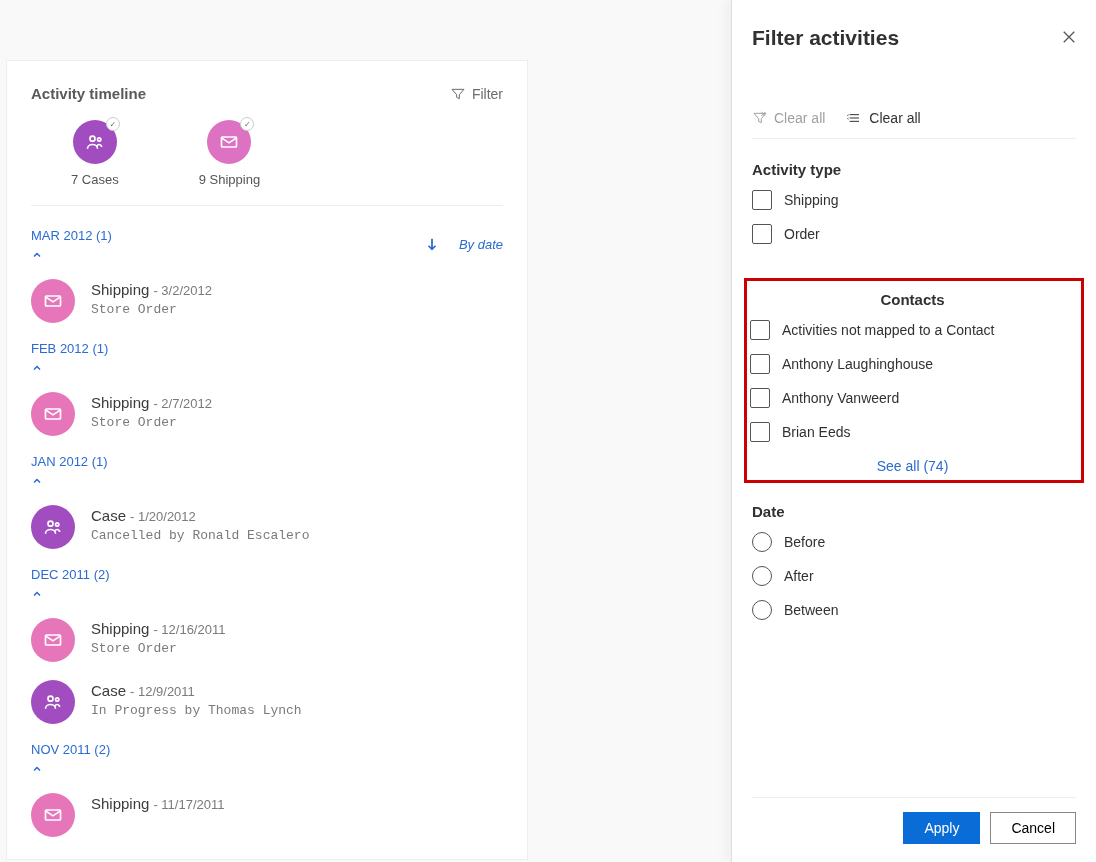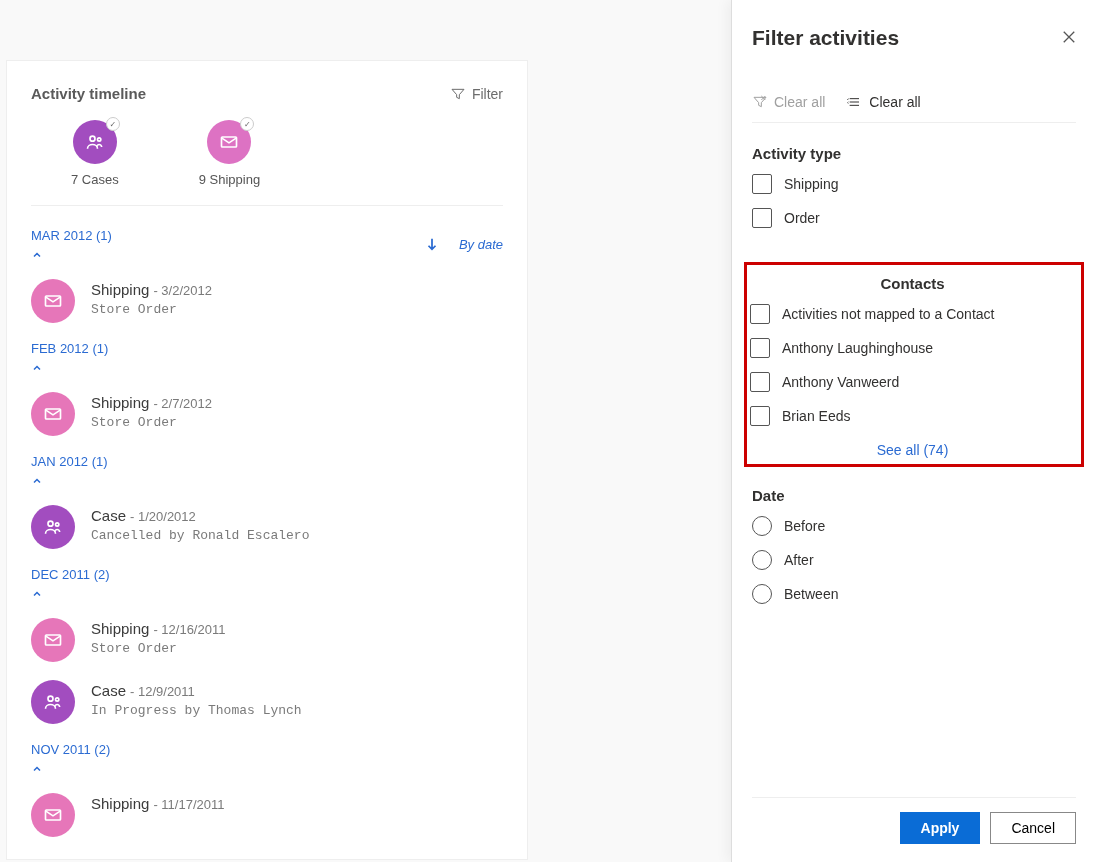--- a/index.html
+++ b/index.html
@@ -33,26 +33,26 @@
   .act-icon.purple { background: #a24dbf; }
   .act-icon svg { width: 20px; height: 20px; stroke: #fff; fill: none; stroke-width: 2; }
   .act-text { padding-top: 2px; }
   .act-title-row { display: flex; align-items: baseline; gap: 4px; margin-bottom: 4px; }
   .act-title { font-size: 15px; color: #3b3b3b; }
   .act-date { font-size: 13px; color: #7a7a7a; }
   .act-sub { font-size: 13px; color: #7a7a7a; font-family: Liberation Mono, monospace; }
 
   
   .right-panel { position: absolute; right: 0; top: 0; width: 365px; height: 862px; background: #fff; border-left: 1px solid #ddd; padding: 26px 20px 0 20px; display: flex; flex-direction: column; box-shadow: -4px 0 12px rgba(0,0,0,0.05); }
-  .panel-header { display: flex; justify-content: space-between; align-items: center; margin-bottom: 44px; }
+  .panel-header { display: flex; justify-content: space-between; align-items: center; margin-bottom: 24px; }
   .panel-title { font-size: 21px; font-weight: 600; }
   .close-btn svg { width: 14px; height: 14px; stroke: #555; stroke-width: 1.5; }
 
   .toolbar { display: flex; align-items: center; gap: 22px; padding-bottom: 12px; border-bottom: 1px solid #eee; margin-bottom: 22px; }
-  .tool-btn { display: flex; align-items: flex-start; gap: 6px; font-size: 14px; cursor: pointer; }
+  .tool-btn { display: flex; align-items: flex-start; gap: 6px; font-size: 14px; cursor: pointer; margin-top: 36px; }
   .tool-btn.disabled { color: #a0a0a0; }
   .tool-btn svg { width: 16px; height: 16px; fill: none; stroke-width: 1.5; }
   .tool-btn.disabled svg { stroke: #a0a0a0; }
   .tool-btn:not(.disabled) svg { stroke: #323130; }
 
   .section-title { font-size: 15px; font-weight: 600; margin-bottom: 12px; }
   .checkbox-row { display: flex; align-items: center; gap: 12px; margin-bottom: 14px; cursor: pointer; }
   .checkbox-box { width: 20px; height: 20px; border: 1px solid #555; border-radius: 2px; flex-shrink: 0; }
   .checkbox-label { font-size: 14px; }
 
@@ -60,21 +60,21 @@
   .highlight-box { border: 3px solid #cc0000; padding: 10px 6px 6px 3px; margin: 0 -8px 20px -8px; text-align: center; }
   .see-all { color: #2b6bd2; font-size: 14px; cursor: pointer; margin-top: 2px; display: inline-block; }
 
   .radio-row { display: flex; align-items: center; gap: 12px; margin-bottom: 14px; cursor: pointer; }
   .radio-circle { width: 20px; height: 20px; border: 1px solid #555; border-radius: 50%; display: flex; align-items: center; justify-content: center; flex-shrink: 0; }
   .radio-circle.checked { border-color: #0a6cd6; }
   .radio-dot { width: 10px; height: 10px; border-radius: 50%; background: #0a6cd6; }
 
   .footer { margin-top: auto; padding: 14px 0 18px 0; display: flex; justify-content: flex-end; gap: 10px; border-top: 1px solid #eee; }
   .btn { padding: 7px 20px; font-size: 14px; border: 1px solid #888; background: #fff; cursor: pointer; }
-  .btn.primary { background: #0a6cd6; border-color: #0a6cd6; color: #fff; font-weight: 700; }
+  .btn.primary { background: #0a6cd6; border-color: #0a6cd6; color: #fff; font-weight: 400; }
 </style>
 </head>
 <body>
 
 <div class="left-panel">
   <div class="timeline-header">
     <div class="timeline-title">Activity timeline</div>
     <div class="filter-btn">
       <svg viewBox="0 0 24 24">
           <path d="M3 5h18l-7 8v6l-4-2v-4z"></path>

